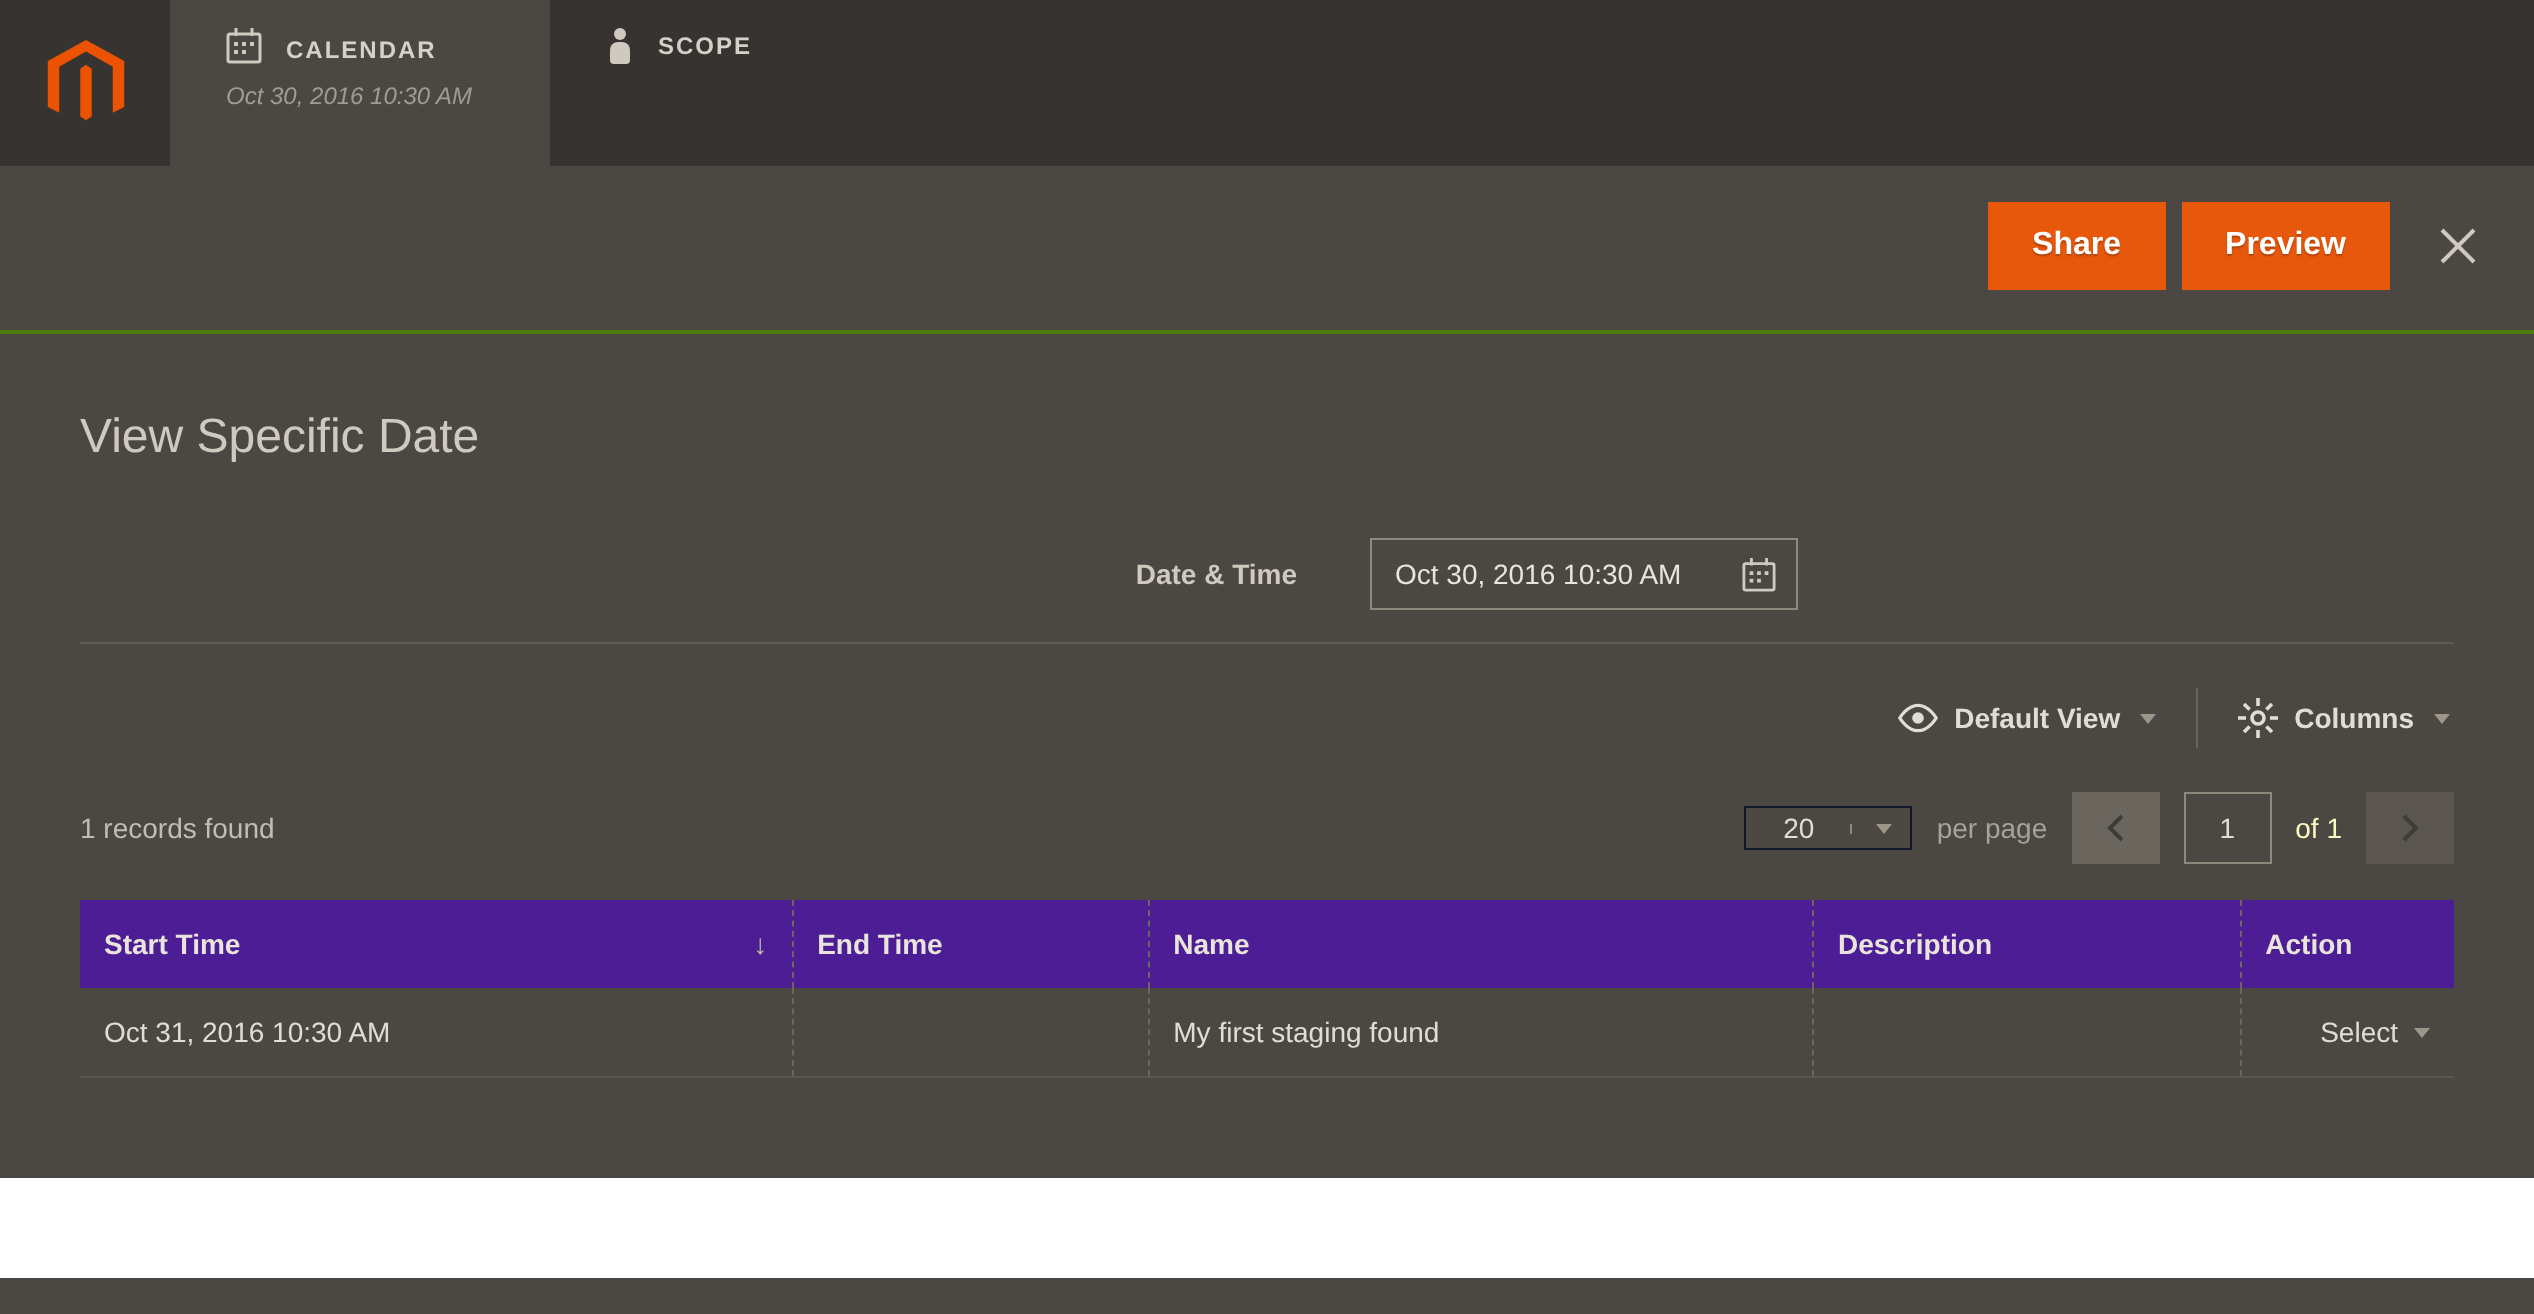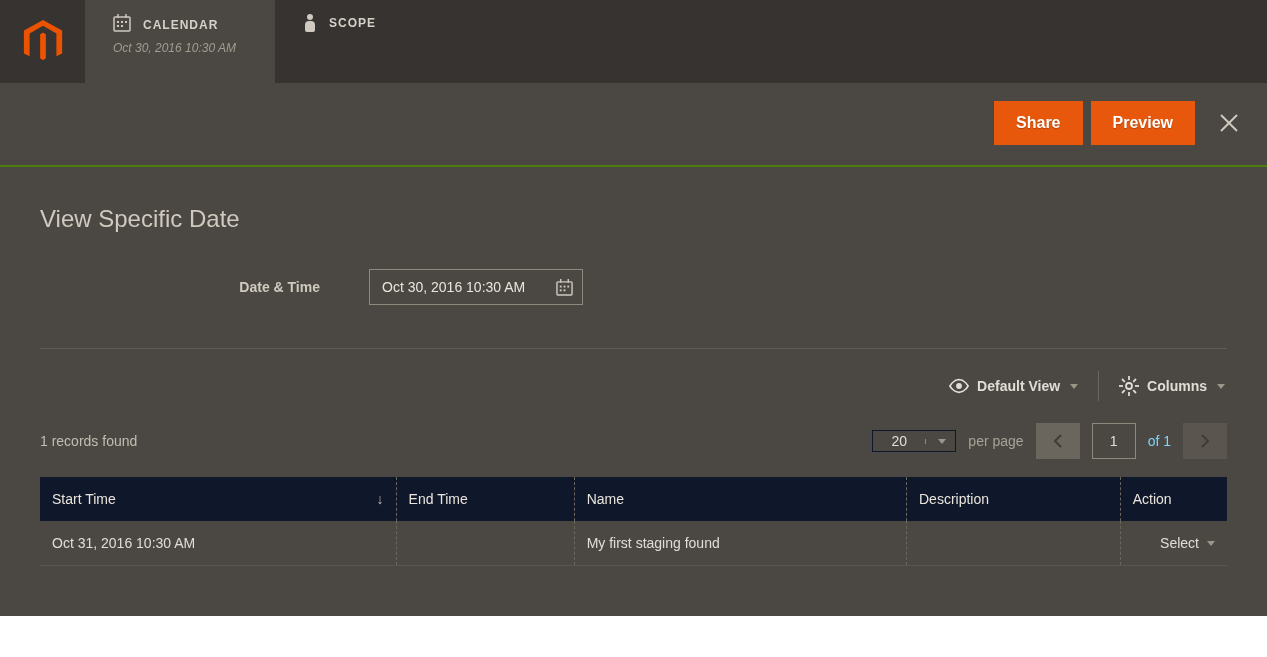--- a/index.html
+++ b/index.html
@@ -95,23 +95,24 @@
   }
   .page-title {
     font-size: 24px;
     font-weight: 300;
     color: #cfc9bf;
     margin-bottom: 36px;
   }
   .field-row {
     display: flex;
     align-items: center;
-    gap: 49px;
-    padding-bottom: 43px;
+    gap: 36px;
+    padding-bottom: 16px;
     border-bottom: 1px solid #5e5a54;
+    justify-content: center;
   }
   .field-label {
     width: 280px;
     text-align: right;
     font-size: 14px;
     color: #cfc9bf;
     font-weight: 600;
   }
   .date-input {
     display: flex;
@@ -199,31 +200,31 @@
   .nav-btn svg { width:10px; height:14px; }
   .page-num {
     width:44px; height:36px;
     border:1px solid #8e887d;
     background:transparent;
     color:#e0ddd6;
     text-align:center;
     font-size:14px;
     outline:none;
   }
-  .of-label { color:#7dd3fc; }
+  .of-label { color:#fef9c3; }
 
   table.grid {
     width:100%;
     border-collapse: collapse;
   }
   table.grid thead th {
-    background:#0f172a;
+    background:#4c1d95;
     color:#e9e5dc;
     text-align:left;
-    font-weight:400;
+    font-weight:700;
     font-size:14px;
     padding:14px 12px;
     border-left:1px dashed #6b675f;
   }
   table.grid thead th:first-child { border-left:none; }
   table.grid tbody td {
     background:#4b4843;
     color:#e0ddd6;
     padding:14px 12px;
     border-left:1px dashed #6b675f;

